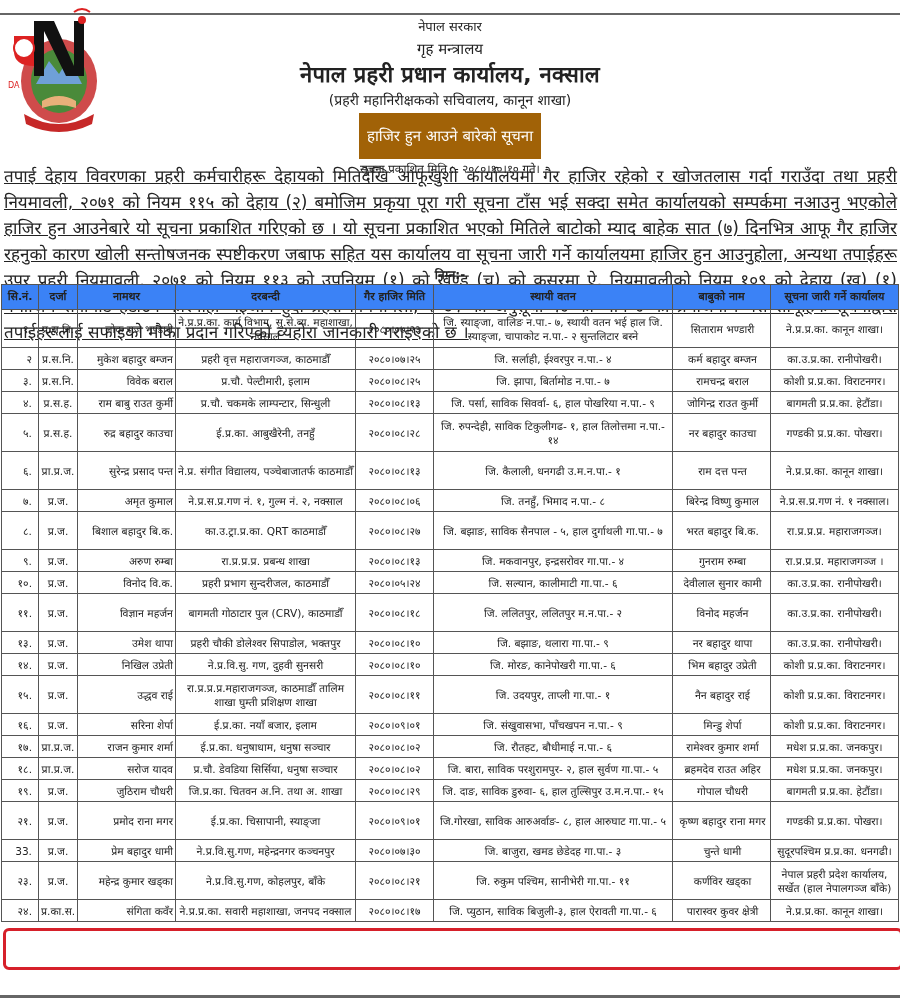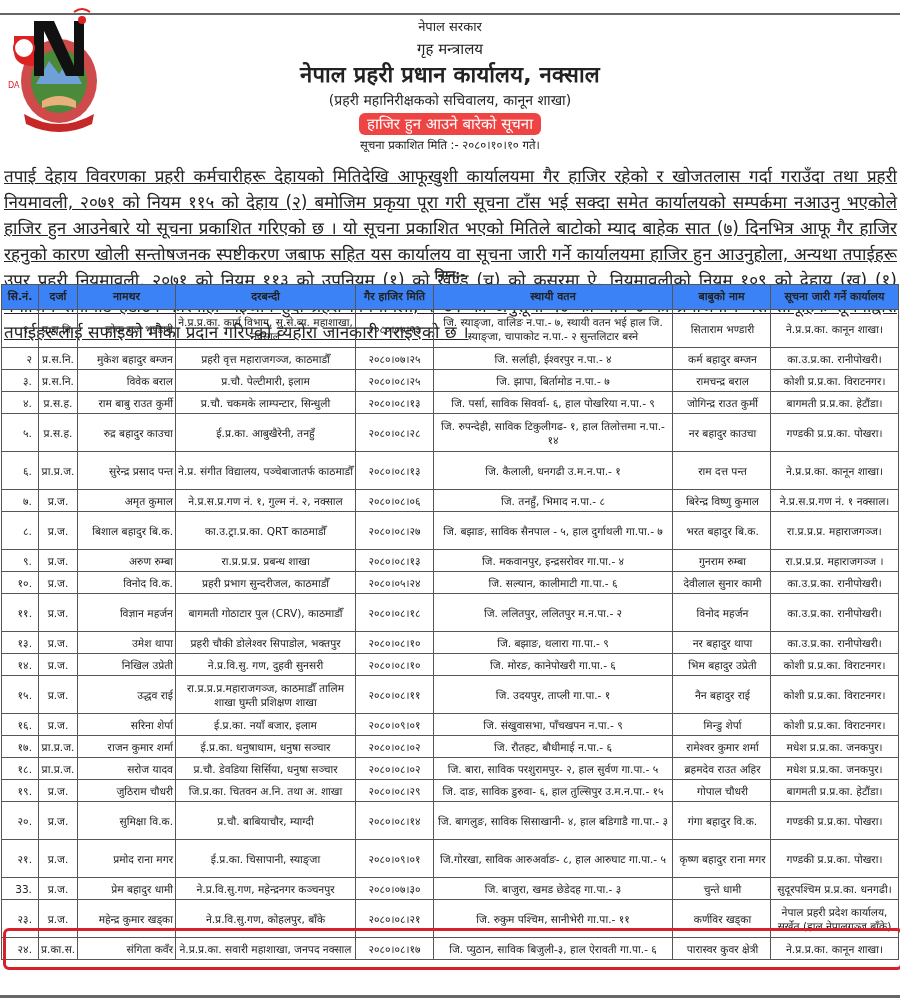--- a/index.html
+++ b/index.html
@@ -4,21 +4,21 @@
 <style>
   html, body { margin:0; padding:0; background:#fff; }
   body { width:900px; height:1007px; overflow:hidden; position:relative; font-family:"DejaVu Sans", sans-serif; color:#222; }
   .topline { position:absolute; left:0; top:13px; width:900px; height:2px; background:#666; }
   .logo { position:absolute; left:4px; top:6px; width:100px; height:130px; }
   .header { position:absolute; left:0; top:18px; width:900px; text-align:center; }
   .h-gov { font-size:13px; line-height:18px; }
   .h-min { font-size:15px; line-height:22px; margin-top:2px; }
   .h-office { font-size:22px; line-height:30px; font-weight:bold; letter-spacing:0.2px; }
   .h-sub { font-size:14px; line-height:20px; }
-  .h-badge { display:inline-block; background:#ef4444; color:#fff; font-size:15px; line-height:22px; padding:0 8px; margin-top:3px;border-radius:6px; }
+  .h-badge { display:inline-block; background:#a16207; color:#fff; font-size:15px; line-height:22px; padding:12px 8px; margin-top:3px; }
   .h-date { font-size:11.5px; line-height:16px; margin-top:2px; }
   .para { position:absolute; left:4px; top:163px; width:893px; font-size:17px; line-height:26px; text-align:justify;text-decoration:underline; }
   .nimna { position:absolute; left:0; top:266px; width:900px; text-align:center; font-size:12px; font-weight:bold; }
   table { position:absolute; left:1px; top:284px; border-collapse:collapse; table-layout:fixed; width:897px; font-size:10.6px; }
   td, th { border:1px solid #555; padding:0 2px; text-align:center; vertical-align:middle; line-height:14px; overflow:hidden; }
   th { font-weight:bold; background:#3b82f6; height:24px; font-size:11px; }
   td.sn { text-align:right; padding-right:6px; }
   td.nm { text-align:right; padding-left:4px; }
   td.fa { text-align:center; padding-left:4px; }
   .hl { position:absolute; left:3px; top:928px; width:894px; height:36px; border:3px solid #d6202a; border-radius:6px; pointer-events:none; }
@@ -253,30 +253,20 @@
         <td class="sn">१९.</td>
         <td>प्र.ज.</td>
         <td class="nm">जुठिराम चौधरी</td>
         <td>जि.प्र.का. चितवन अ.नि. तथा अ. शाखा</td>
         <td>२०८०।०८।२९</td>
         <td>जि. दाङ, साविक डुरुवा- ६, हाल तुल्सिपुर उ.म.न.पा.- १५</td>
         <td class="fa">गोपाल चौधरी</td>
         <td>बागमती प्र.प्र.का. हेटौंडा।</td>
       </tr>
       <tr style="height: 38px;">
-        <td class="sn">२०.</td>
-        <td>प्र.ज.</td>
-        <td class="nm">सुमिक्षा वि.क.</td>
-        <td>प्र.चौ. बाबियाचौर, म्याग्दी</td>
-        <td>२०८०।०८।१४</td>
-        <td>जि. बागलुङ, साविक सिसाखानी- ४, हाल बडिगाडै गा.पा.- ३</td>
-        <td class="fa">गंगा बहादुर वि.क.</td>
-        <td>गण्डकी प्र.प्र.का. पोखरा।</td>
-      </tr>
-      <tr style="height: 38px;">
         <td class="sn">२१.</td>
         <td>प्र.ज.</td>
         <td class="nm">प्रमोद राना मगर</td>
         <td>ई.प्र.का. चिसापानी, स्याङ्जा</td>
         <td>२०८०।०९।०१</td>
         <td>जि.गोरखा, साविक आरुअर्वाङ- ८, हाल आरुघाट गा.पा.- ५</td>
         <td class="fa">कृष्ण बहादुर राना मगर</td>
         <td>गण्डकी प्र.प्र.का. पोखरा।</td>
       </tr>
       <tr style="height: 22px;">

